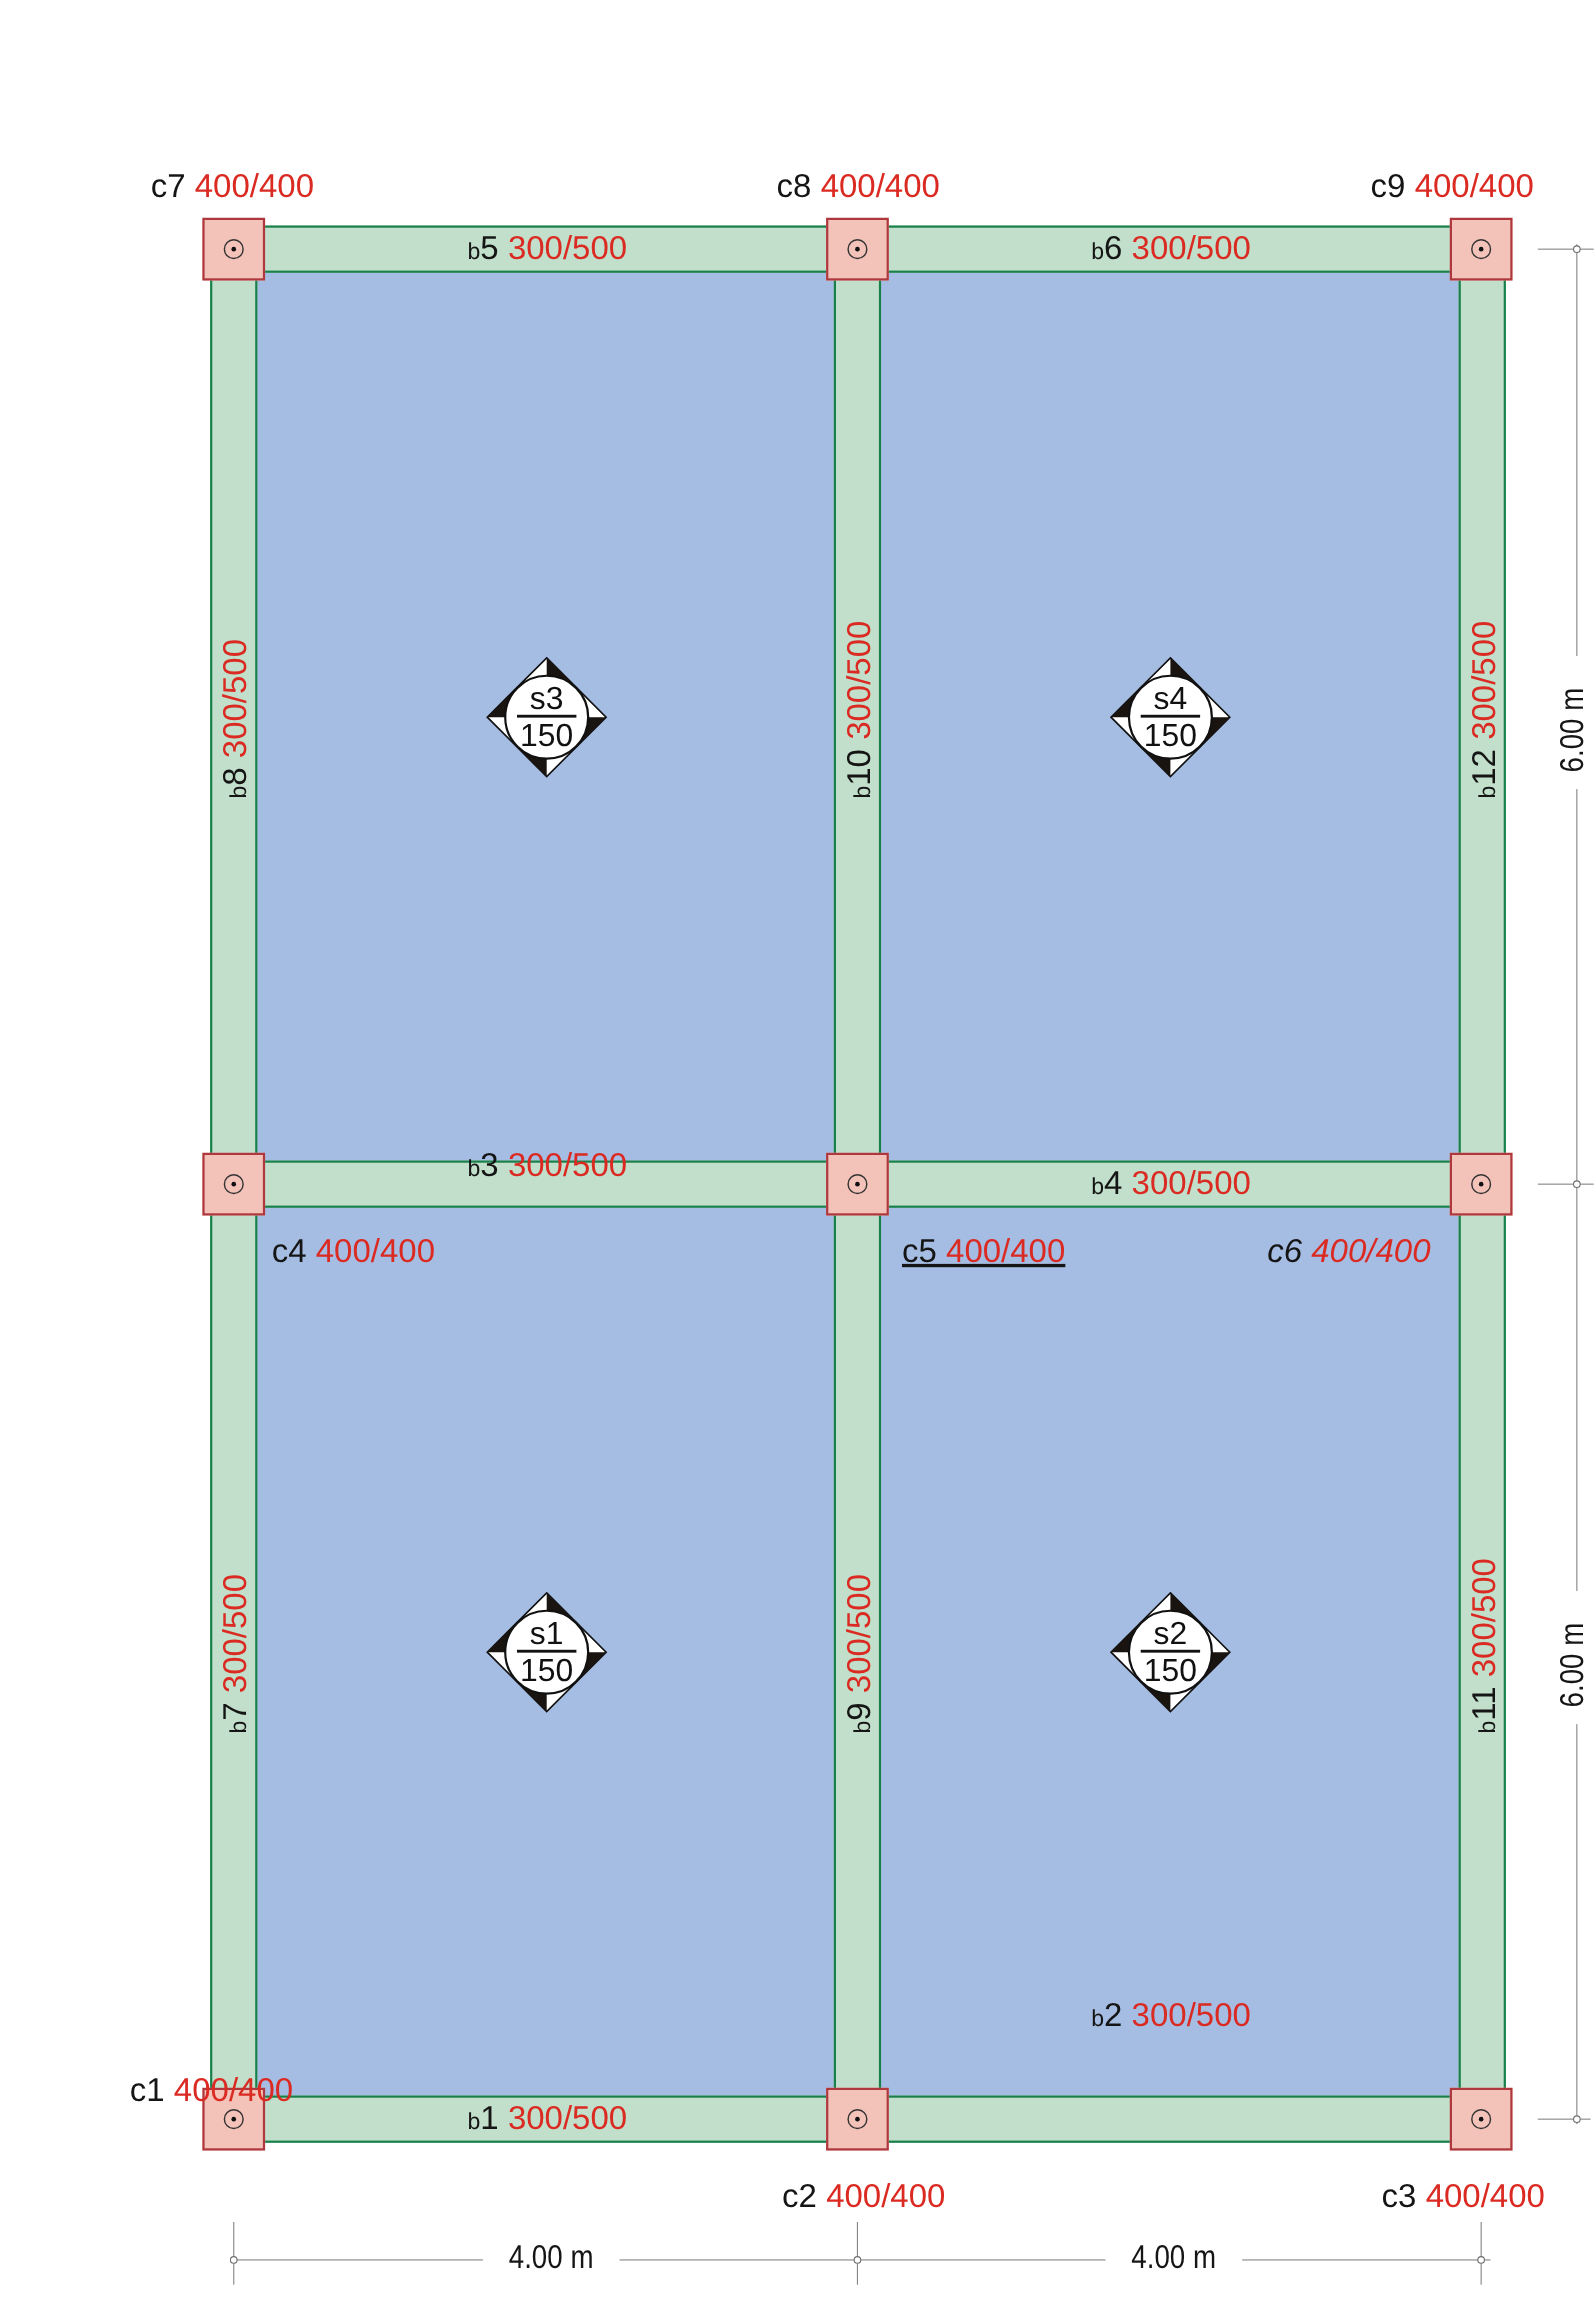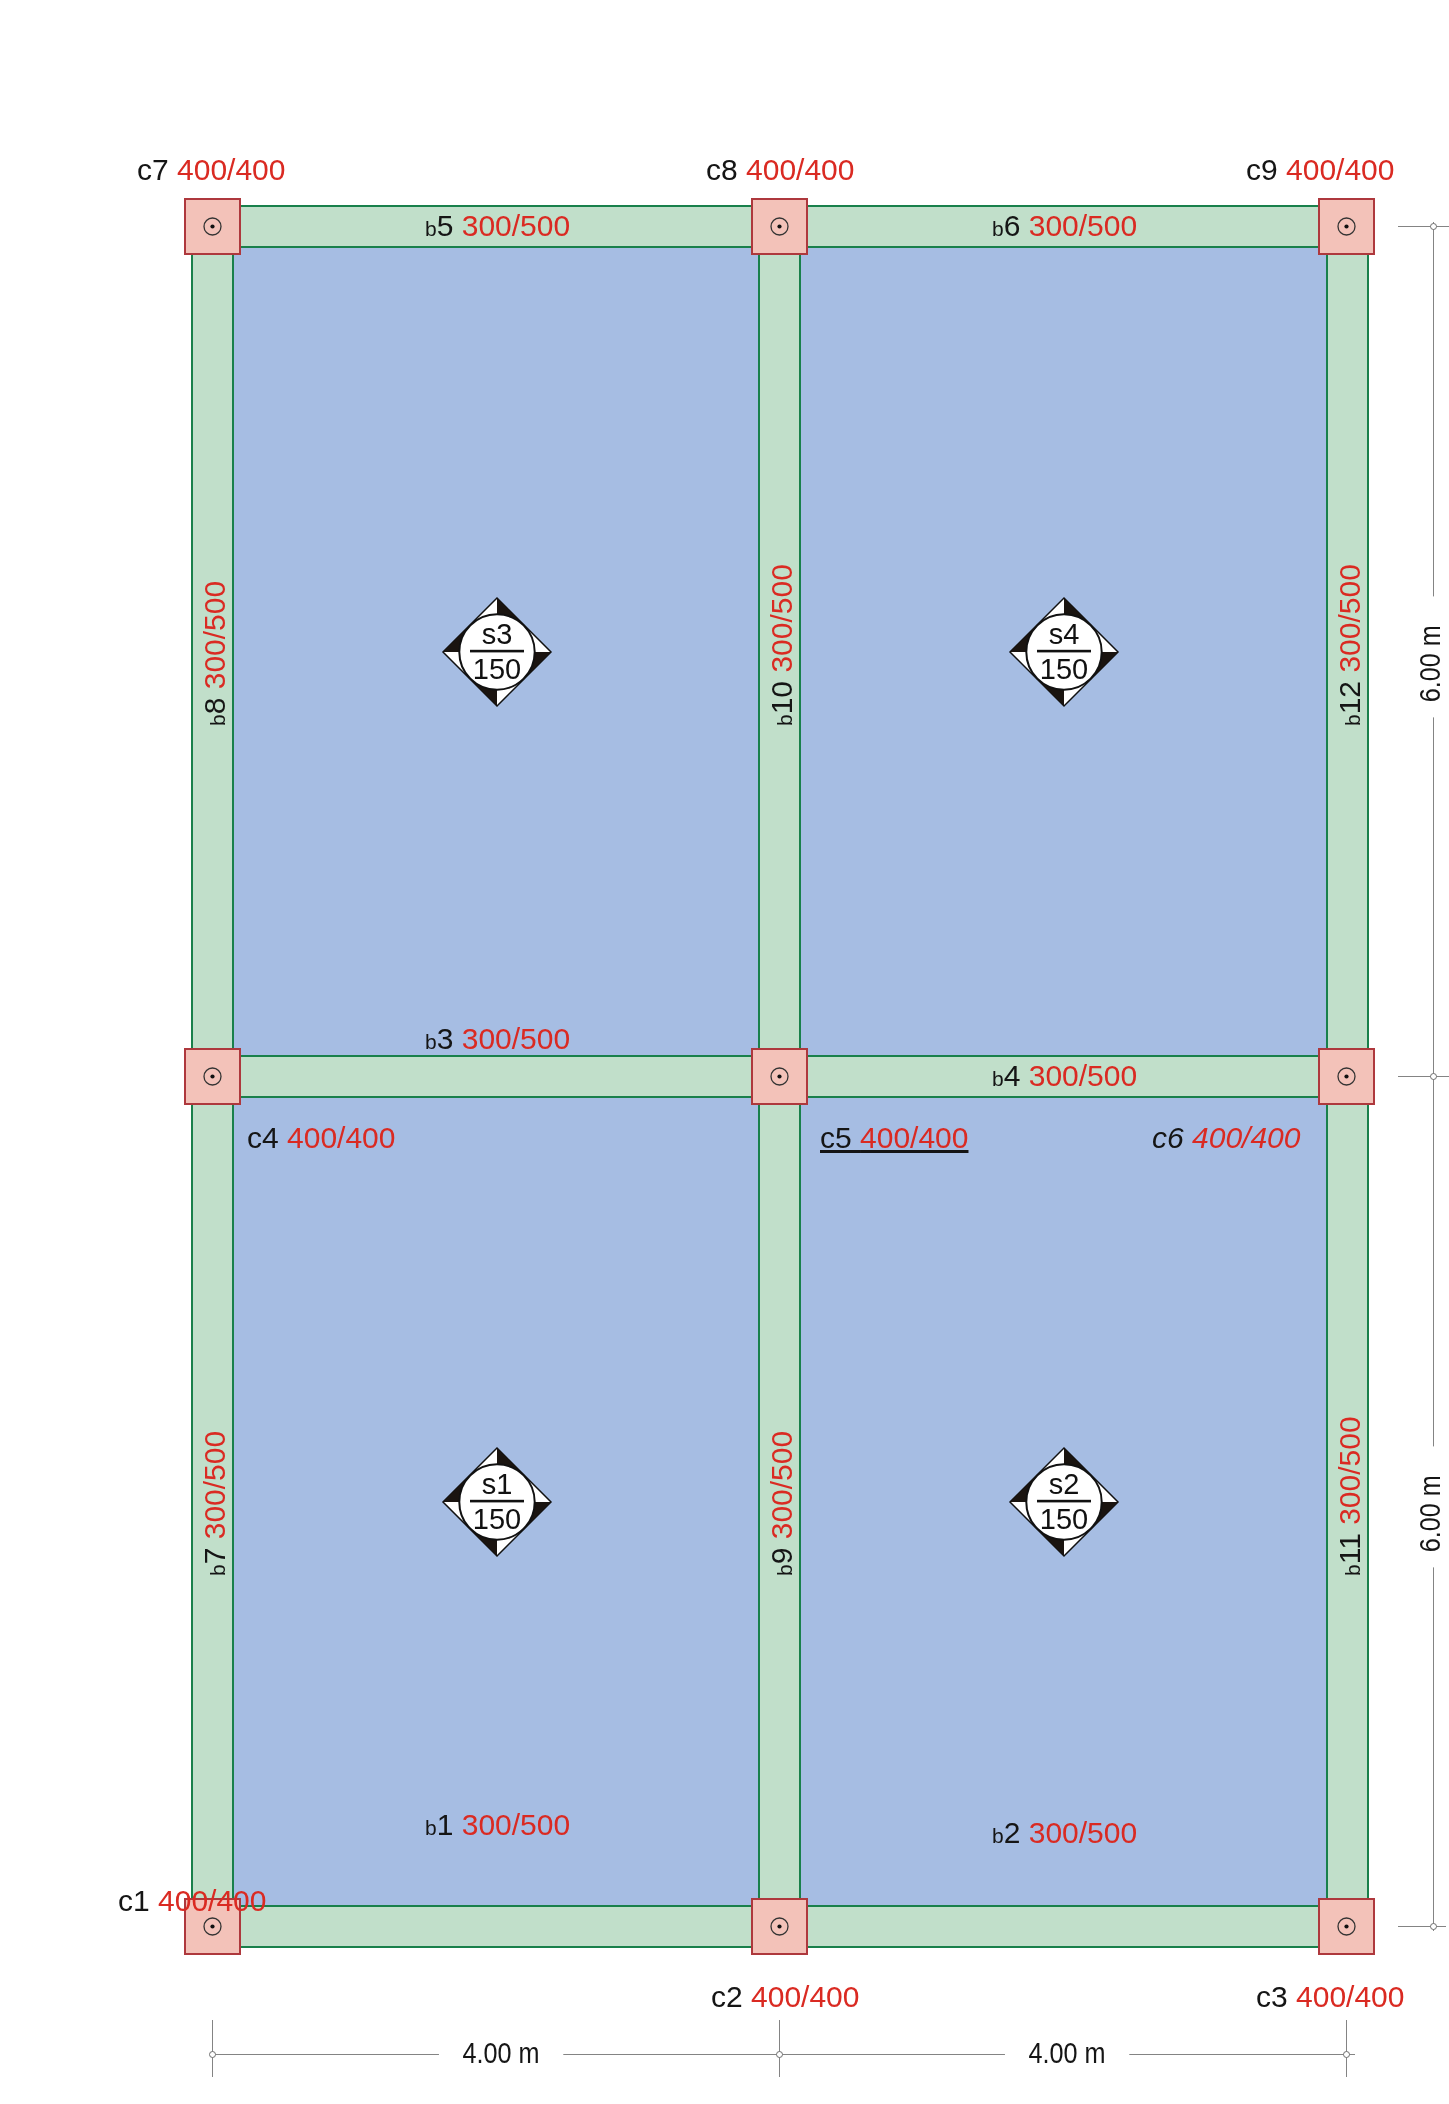--- a/index.html
+++ b/index.html
@@ -111,23 +111,23 @@
   <div class="lab" style="left:247px;top:1123px;">c4 <span class="r">400/400</span></div>
   <div class="lab" style="left:820px;top:1123px;text-decoration:underline;">c5 <span class="r">400/400</span></div>
   <div class="lab" style="left:1152px;top:1123px;font-style:italic;">c6 <span class="r">400/400</span></div>
 
   <div class="lab" style="left:118px;top:1886px;">c1 <span class="r">400/400</span></div>
   <div class="lab" style="left:711px;top:1982px;">c2 <span class="r">400/400</span></div>
   <div class="lab" style="left:1256px;top:1982px;">c3 <span class="r">400/400</span></div>
 
   <div class="lab" style="left:425px;top:211px;"><span class="p">b</span>5 <span class="r">300/500</span></div>
   <div class="lab" style="left:992px;top:211px;"><span class="p">b</span>6 <span class="r">300/500</span></div>
-  <div class="lab" style="left:425px;top:1024px;"><span class="p">b</span>3 <span class="r">300/500</span></div>
+  <div class="lab" style="left:425px;top:1045px;"><span class="p">b</span>3 <span class="r">300/500</span></div>
   <div class="lab" style="left:992px;top:1061px;"><span class="p">b</span>4 <span class="r">300/500</span></div>
-  <div class="lab" style="left:425px;top:1810px;"><span class="p">b</span>1 <span class="r">300/500</span></div>
+  <div class="lab" style="left:425px;top:1911px;"><span class="p">b</span>1 <span class="r">300/500</span></div>
   <div class="lab" style="left:992px;top:1818px;"><span class="p">b</span>2 <span class="r">300/500</span></div>
 
   <div class="lab vlab" style="left:232.5px;top:693px;"><span class="p">b</span>8 <span class="r">300/500</span></div>
   <div class="lab vlab" style="left:799.5px;top:693px;"><span class="p">b</span>10 <span class="r">300/500</span></div>
   <div class="lab vlab" style="left:1367.5px;top:693px;"><span class="p">b</span>12 <span class="r">300/500</span></div>
   <div class="lab vlab" style="left:232.5px;top:1543px;"><span class="p">b</span>7 <span class="r">300/500</span></div>
   <div class="lab vlab" style="left:799.5px;top:1543px;"><span class="p">b</span>9 <span class="r">300/500</span></div>
   <div class="lab vlab" style="left:1367.5px;top:1543px;"><span class="p">b</span>11 <span class="r">300/500</span></div>
 
   <div class="dl" style="left:1432.6px;top:222px;width:1.4px;height:1709px;"></div>

